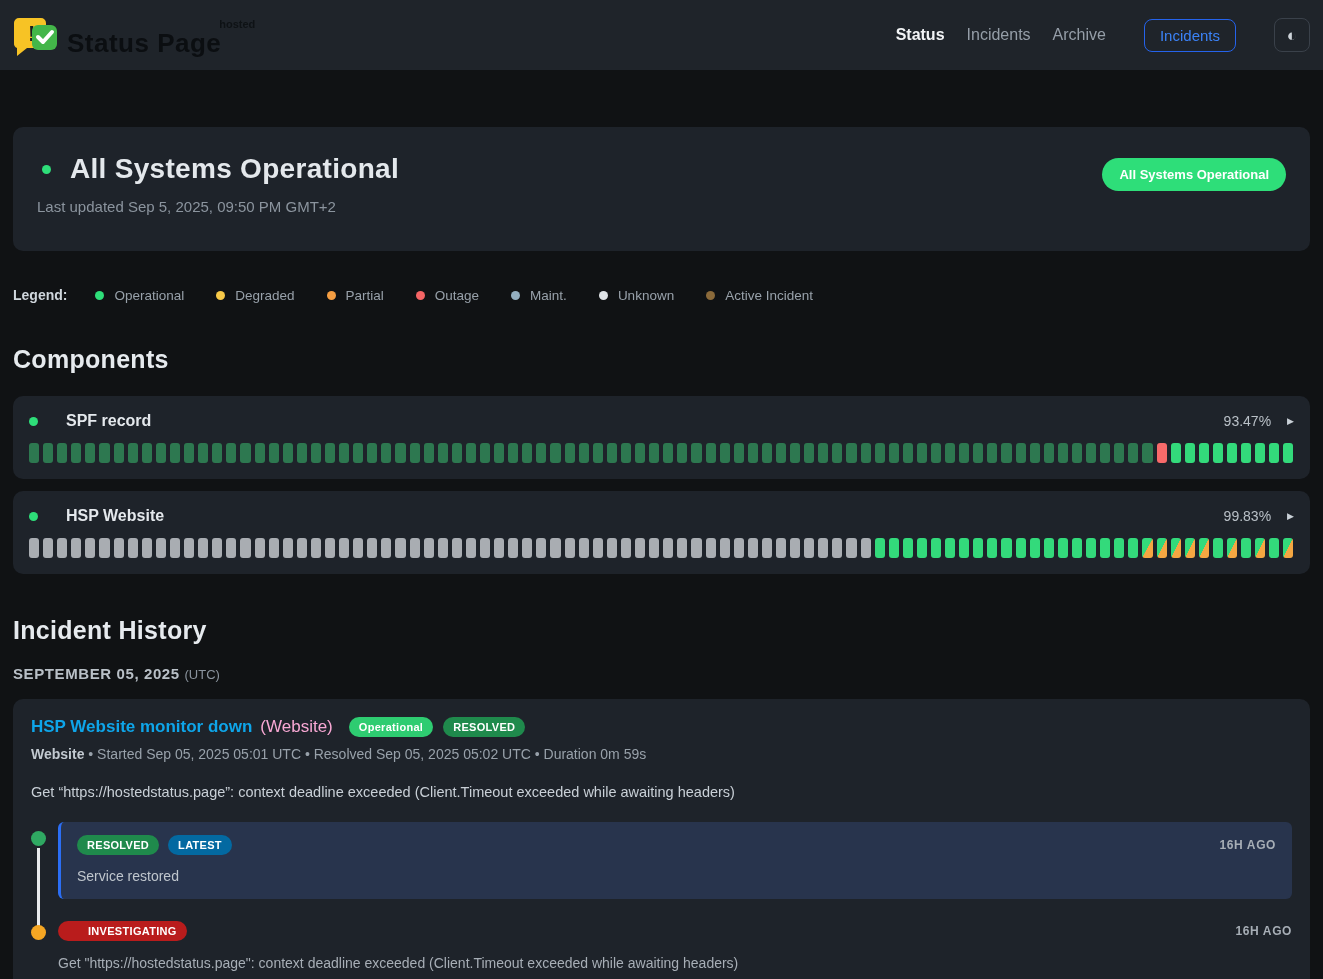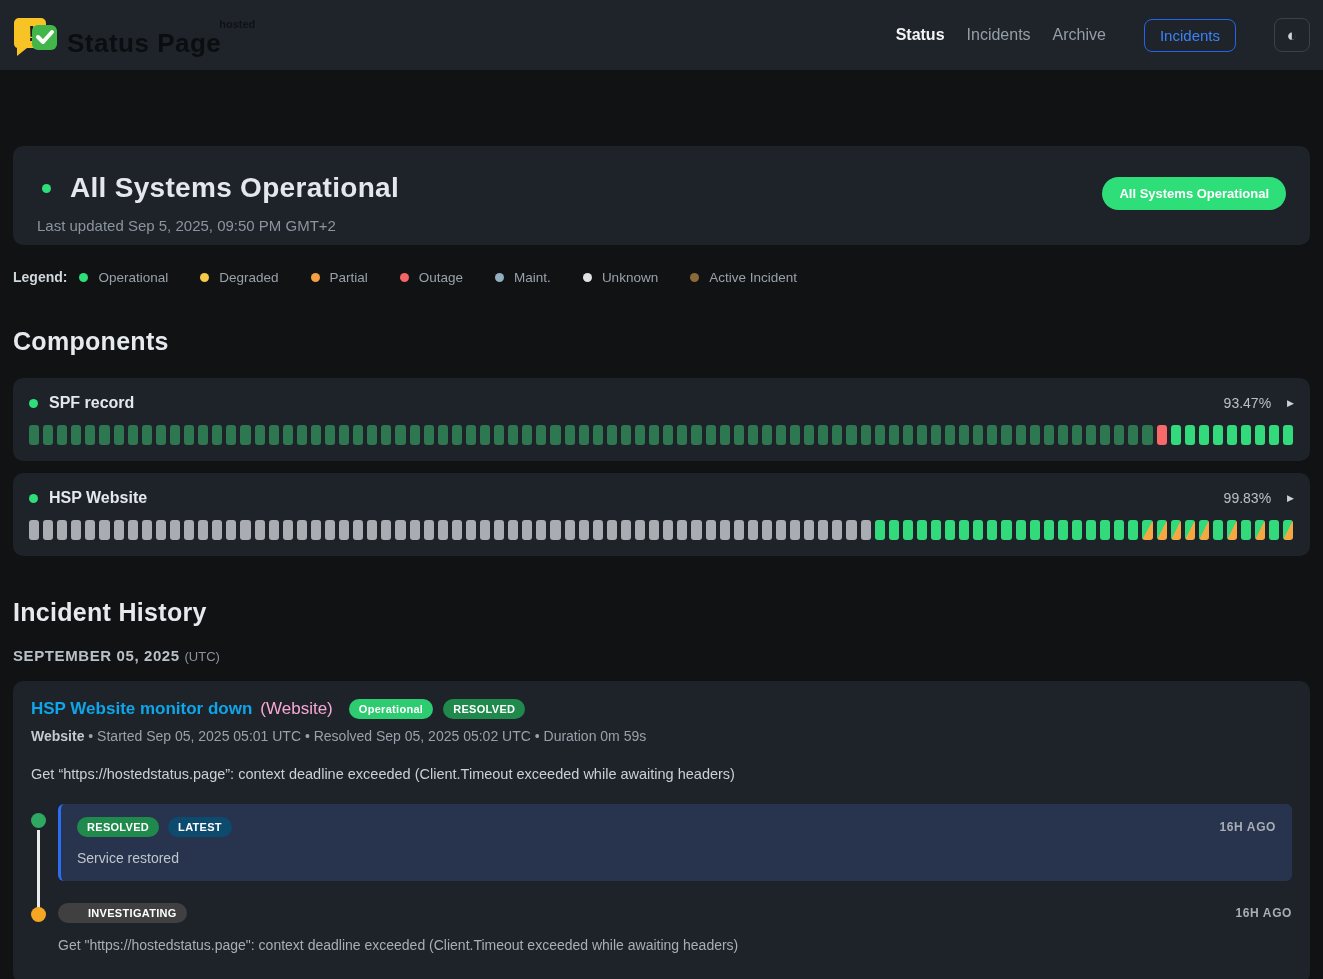--- a/index.html
+++ b/index.html
@@ -20,42 +20,42 @@
   .header-right { margin-left:auto; display:flex; align-items:center; gap:38px; }
   .nav { display:flex; align-items:center; gap:22px; }
   .nav-link { font-size:16px; color:#959ea8; cursor:pointer; }
   .nav-link.active { color:#f2f4f6; font-weight:bold; }
   .subscribe-btn { background:transparent; border:1px solid #2563eb; color:#3b82f6; font-size:15px;
     padding:7px 15px; border-radius:8px; cursor:pointer; font-family:inherit; }
   .theme-btn { width:36px; height:34px; border:1px solid #3a414a; border-radius:8px; background:transparent;
     color:#cdd3d9; font-size:17px; line-height:1; cursor:pointer; display:flex; align-items:center; justify-content:center; }
 
   
-  .hero-card { margin-top:76px; background:#1e232a; border-radius:10px; padding:26px 24px 11px 24px;
+  .hero-card { margin-top:57px; background:#1e232a; border-radius:10px; padding:26px 24px 36px 24px;
     display:flex; align-items:flex-start; }
   .hero-left {}
   .hero-title-row { display:flex; align-items:center; gap:19px; padding-left:5px; }
   .status-dot { width:9px; height:9px; border-radius:50%; display:inline-block; flex:none; }
   .hero-title { font-size:28px; font-weight:600; color:#e4e8ec; letter-spacing:0.3px; }
   .hero-updated { margin-top:13px; font-size:15px; color:#8b949e; }
   .hero-badge { margin-left:auto; margin-top:5px; background:#2ede79; color:#ffffff; font-weight:bold;
     font-size:13px; padding:9px 17px; border-radius:17px; white-space:nowrap; }
 
   
-  .legend { margin-top:24px; display:flex; align-items:center; gap:12px; }
+  .legend { margin-top:36px; display:flex; align-items:center; gap:28px; }
   .legend-label { font-size:14px; font-weight:bold; color:#cfd6dc; }
   .legend-item { display:flex; align-items:center; gap:10px; }
   .legend-dot { width:9px; height:9px; border-radius:50%; display:inline-block; }
   .legend-text { font-size:13.5px; color:#98a1aa; }
 
   
   .section-heading { margin-top:42px; font-size:25px; font-weight:600; color:#e6eaee; letter-spacing:0.3px; }
   .components-list { margin-top:22px; display:flex; flex-direction:column; gap:12px; }
   .comp-card { background:#1e232a; border-radius:10px; padding:16px; cursor:pointer; }
-  .comp-head { display:flex; align-items:center; gap:11px; }
+  .comp-head { display:flex; align-items:center; gap:28px; }
   .comp-name { font-size:16px; font-weight:600; color:#e4e8ec; }
   .comp-right { margin-left:auto; display:flex; align-items:center; gap:16px; }
   .comp-uptime { font-size:14px; color:#b9c0c7; }
   .comp-arrow { font-size:9px; color:#c9d0d7; }
   .bars { display:flex; gap:4px; margin-top:13px; height:20px; }
   .bar { flex:1; border-radius:3px; }
   .bar.dim { background:#2d7850; }
   .bar.op  { background:#33da7b; }
   .bar.out { background:#f86a6a; }
   .bar.na  { background:#a9adb2; }
@@ -389,31 +389,31 @@
       <b>Website</b><span> • Started Sep 05, 2025 05:01 UTC • Resolved Sep 05, 2025 05:02 UTC • Duration 0m 59s</span>
     </div>
     <div class="incident-message">Get “https://hostedstatus.page”: context deadline exceeded (Client.Timeout exceeded while awaiting headers)</div>
     <div class="timeline">
         <div class="tl-entry first">
           <span class="tl-dot" style="background: rgb(47, 168, 98);"></span>
           <span class="tl-line"></span>
           <div class="tl-body highlight">
             <div class="tl-head">
               <span class="badge" style="background: rgb(31, 138, 76);">RESOLVED</span>
-              <span class="badge" style="background: #0c4a6e; text-align: center;">LATEST</span>
+              <span class="badge" style="background: #0369a1; text-align: center;">LATEST</span>
               <span class="tl-time">16H AGO</span>
             </div>
             <div class="tl-text">Service restored</div>
           </div>
         </div>
         <div class="tl-entry second">
           <span class="tl-dot" style="background: rgb(245, 166, 35);"></span>
           <div class="tl-body">
             <div class="tl-head">
-              <span class="badge" style="background: #404040; padding-left: 30px;">INVESTIGATING</span>
+              <span class="badge" style="background: #b91c1c; padding-left: 30px;">INVESTIGATING</span>
               <span class="tl-time">16H AGO</span>
             </div>
             <div class="tl-text">Get "https://hostedstatus.page": context deadline exceeded (Client.Timeout exceeded while awaiting headers)</div>
           </div>
         </div>
       </div>
   </div>
 
 </div>
 

